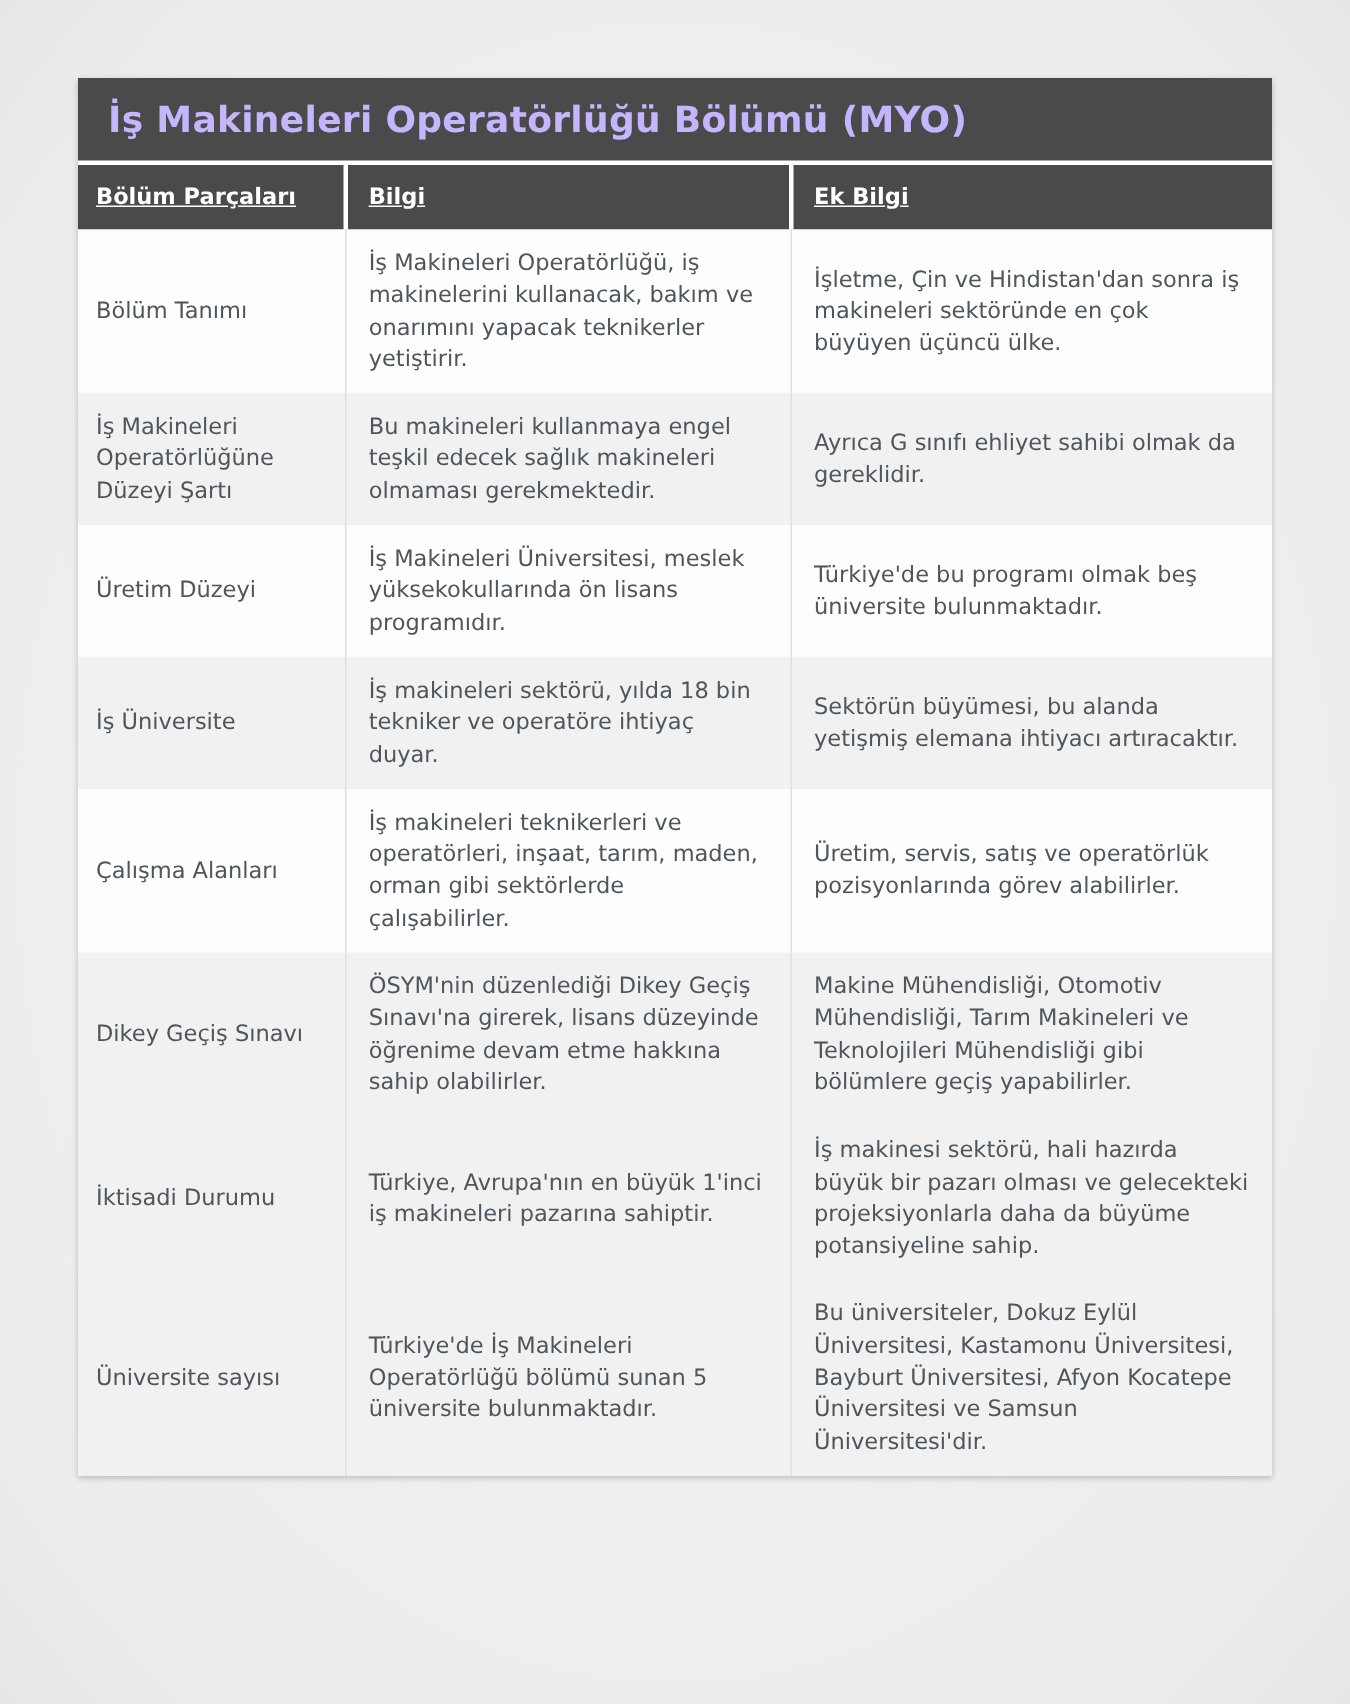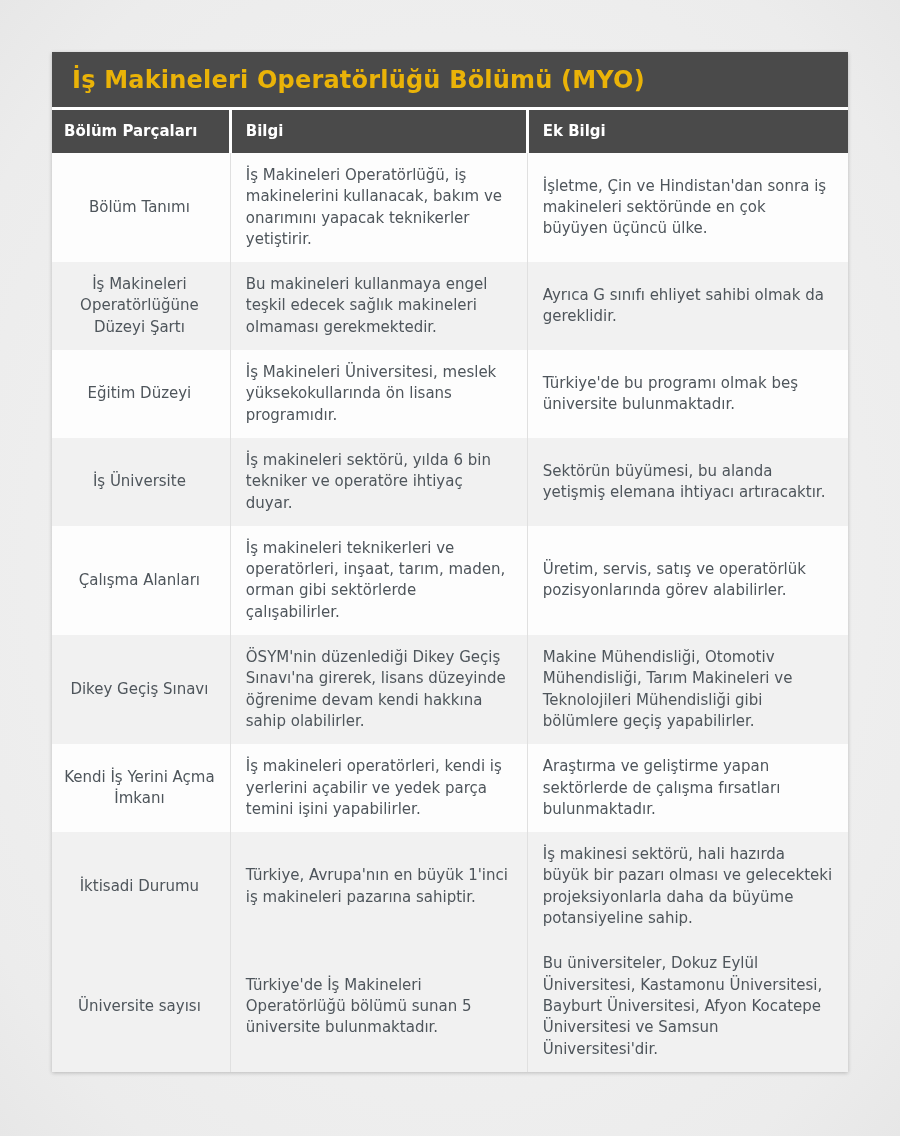--- a/index.html
+++ b/index.html
@@ -15,21 +15,21 @@
     padding: 52px 52px 0 52px;
     background: radial-gradient(ellipse at center, #f5f5f5 0%, #ececec 85%, #e7e7e7 100%);
   }
   .card {
     width: 796px;
     background: #fdfdfd;
     box-shadow: 0 1px 4px rgba(0,0,0,0.22);
   }
   .title-bar {
     background: #4a4a4a;
-    color: #eab308;
+    color: #c4b5fd;
     font-size: 24px;
     font-weight: bold;
     padding: 14px 20px 13px 20px;
     letter-spacing: 0.2px;
     border-bottom: 3px solid #ffffff;
   }
   table {
     width: 100%;
     border-collapse: collapse;
     table-layout: fixed;
@@ -39,33 +39,34 @@
   col.c3 { width: 40.3%; }
   thead th {
     background: #4a4a4a;
     color: #ffffff;
     font-size: 15px;
     font-weight: bold;
     text-align: left;
     padding: 12px 14px 13px 14px;
     border-left: 3px solid #ffffff;
     vertical-align: middle;
+    text-decoration: underline;
   }
   thead th:first-child { border-left: none; padding-left: 12px; }
   tbody td {
     font-size: 15px;
     line-height: 1.42;
     color: #4e555b;
     vertical-align: middle;
     text-align: left;
     padding: 12px 15px;
     border-left: 1px solid #e0e0e0;
     background: #fdfdfd;
   }
-  tbody td:first-child { border-left: none; padding-left: 12px; text-align: center; }
+  tbody td:first-child { border-left: none; padding-left: 12px; }
   tbody tr.alt td { background: #f1f1f1; }
 </style>
 </head>
 <body>
 
 <div class="page">
   <div class="card">
     <div class="title-bar">İş Makineleri Operatörlüğü Bölümü (MYO)</div>
     <table>
       <colgroup>
@@ -85,43 +86,38 @@
             <td>Bölüm Tanımı</td>
             <td>İş Makineleri Operatörlüğü, iş makinelerini kullanacak, bakım ve onarımını yapacak teknikerler yetiştirir.</td>
             <td>İşletme, Çin ve Hindistan'dan sonra iş makineleri sektöründe en çok büyüyen üçüncü ülke.</td>
           </tr>
           <tr class="alt">
             <td>İş Makineleri Operatörlüğüne Düzeyi Şartı</td>
             <td>Bu makineleri kullanmaya engel teşkil edecek sağlık makineleri olmaması gerekmektedir.</td>
             <td>Ayrıca G sınıfı ehliyet sahibi olmak da gereklidir.</td>
           </tr>
           <tr>
-            <td>Eğitim Düzeyi</td>
+            <td>Üretim Düzeyi</td>
             <td>İş Makineleri Üniversitesi, meslek yüksekokullarında ön lisans programıdır.</td>
             <td>Türkiye'de bu programı olmak beş üniversite bulunmaktadır.</td>
           </tr>
           <tr class="alt">
             <td>İş Üniversite</td>
-            <td>İş makineleri sektörü, yılda 6 bin tekniker ve operatöre ihtiyaç duyar.</td>
+            <td>İş makineleri sektörü, yılda 18 bin tekniker ve operatöre ihtiyaç duyar.</td>
             <td>Sektörün büyümesi, bu alanda yetişmiş elemana ihtiyacı artıracaktır.</td>
           </tr>
           <tr>
             <td>Çalışma Alanları</td>
             <td>İş makineleri teknikerleri ve operatörleri, inşaat, tarım, maden, orman gibi sektörlerde çalışabilirler.</td>
             <td>Üretim, servis, satış ve operatörlük pozisyonlarında görev alabilirler.</td>
           </tr>
           <tr class="alt">
             <td>Dikey Geçiş Sınavı</td>
-            <td>ÖSYM'nin düzenlediği Dikey Geçiş Sınavı'na girerek, lisans düzeyinde öğrenime devam kendi hakkına sahip olabilirler.</td>
+            <td>ÖSYM'nin düzenlediği Dikey Geçiş Sınavı'na girerek, lisans düzeyinde öğrenime devam etme hakkına sahip olabilirler.</td>
             <td>Makine Mühendisliği, Otomotiv Mühendisliği, Tarım Makineleri ve Teknolojileri Mühendisliği gibi bölümlere geçiş yapabilirler.</td>
-          </tr>
-          <tr>
-            <td>Kendi İş Yerini Açma İmkanı</td>
-            <td>İş makineleri operatörleri, kendi iş yerlerini açabilir ve yedek parça temini işini yapabilirler.</td>
-            <td>Araştırma ve geliştirme yapan sektörlerde de çalışma fırsatları bulunmaktadır.</td>
           </tr>
           <tr class="alt">
             <td>İktisadi Durumu</td>
             <td>Türkiye, Avrupa'nın en büyük 1'inci iş makineleri pazarına sahiptir.</td>
             <td>İş makinesi sektörü, hali hazırda büyük bir pazarı olması ve gelecekteki projeksiyonlarla daha da büyüme potansiyeline sahip.</td>
           </tr>
           <tr class="alt">
             <td>Üniversite sayısı</td>
             <td>Türkiye'de İş Makineleri Operatörlüğü bölümü sunan 5 üniversite bulunmaktadır.</td>
             <td>Bu üniversiteler, Dokuz Eylül Üniversitesi, Kastamonu Üniversitesi, Bayburt Üniversitesi, Afyon Kocatepe Üniversitesi ve Samsun Üniversitesi'dir.</td>

